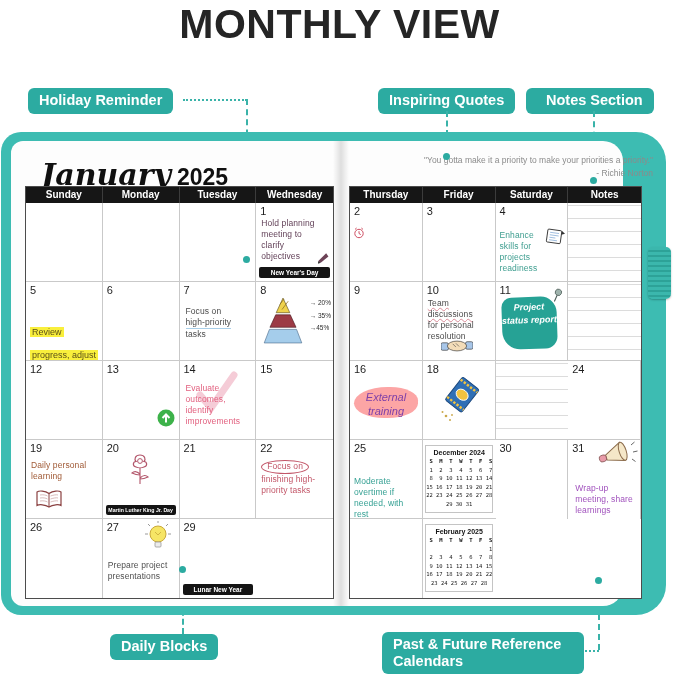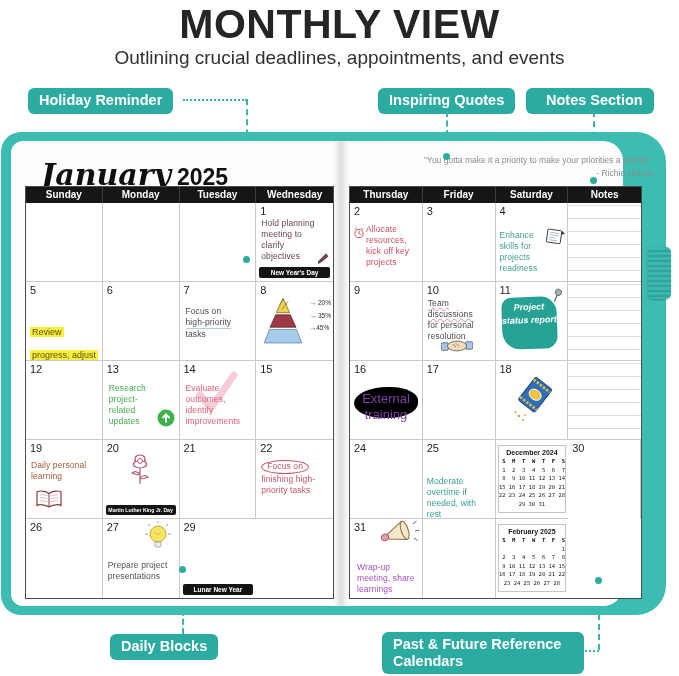--- a/index.html
+++ b/index.html
@@ -62,43 +62,42 @@
 
   .ruled { background-image:repeating-linear-gradient(180deg, transparent 0 12px, #dcdcdc 12px 13px);
            background-position:0 3px; }
 
   .hl { background:#f9ef3c; color:#5c5118; font-size:9px; padding:0 2px;
         box-decoration-break:clone; -webkit-box-decoration-break:clone; }
 
   .sticky { position:absolute; left:6px; top:15px; width:55px; height:52px; background:#26a295;
             border-radius:10px 16px 12px 18px; transform:rotate(-2deg); color:#fff; font-weight:700;
             font-style:italic; font-size:9px; line-height:1.4; text-align:center; padding-top:4px; }
-  .blob { position:absolute; left:4px; top:26px; width:64px; height:31px; background:#000000;
-          border-radius:55% 45% 50% 50%; color:#7d3fa8; font-size:13px; line-height:1.25;
-          text-align:center; padding-top:4px; }
+  .blob { position:absolute; left:4px; top:26px; width:64px; height:31px; background:#fca5a5;
+          border-radius:55% 45% 50% 50%; color:#7d3fa8; font-size:11px; line-height:1.25;
+          text-align:center; padding-top:4px; font-style:italic; }
   .oval { display:inline-block; border:1px solid #c25668; border-radius:50%; padding:0 5px 1px; }
 
   .mini { width:68px; margin:5px auto 0; background:#fff; border:1px solid #c4c4c4;
           padding:3px 0 4px; text-align:center; }
   .mini .t { font-size:7px; font-weight:700; color:#151515; margin-bottom:1px; }
   .mini .d { font-family:"DejaVu Sans Mono",monospace; font-size:5.5px; font-weight:700;
              white-space:pre; line-height:1.55; color:#111; }
   .mini .w { font-family:"DejaVu Sans Mono",monospace; font-size:5.5px; white-space:pre;
              line-height:1.55; color:#222; }
 
   .pct { position:absolute; right:2px; top:15px; font-size:6.5px; color:#2c2c2c; line-height:1.95; text-align:left; }
   .abs { position:absolute; }
 </style>
 </head>
 <body>
 
 <div class="stage">
 
   <div class="title">MONTHLY VIEW</div>
-  <div class="subtitle">Outlining crucial deadlines, appointments, and events</div>
 
   <div class="badge" style="left:28px;top:88px;">Holiday Reminder</div>
   <div class="badge" style="left:378px;top:88px;">Inspiring Quotes</div>
   <div class="badge" style="left:526px;top:88px;padding-left:20px;">Notes Section</div>
 
   <div class="dash-h" style="left:183px;top:99px;width:64px;"></div>
   <div class="dash-v" style="left:246px;top:99px;height:158px;"></div>
   <div class="dot" style="left:243px;top:256px;"></div>
 
   <div class="dash-v" style="left:446px;top:111px;height:44px;"></div>
@@ -186,21 +185,20 @@
               <div>→ 35%</div>
               <div>→45%</div>
             </div>
           </div>
 
           <div class="cell">
               <span class="date">12</span>
             </div>
           <div class="cell">
             <span class="date">13</span>
-            <div class="hw" style="margin:8px 18px 0 6px;color:#43ad4f;">Research project-related updates</div>
             <svg class="abs" style="right:4px;bottom:12px;" width="18" height="18" viewBox="0 0 18 18">
               <circle cx="9" cy="9" r="8.5" fill="#3db24a"></circle>
                 <path d="M9 13.5 V6 M5.5 9 L9 5.5 L12.5 9" stroke="#fff" stroke-width="2" fill="none"></path>
             </svg>
           </div>
           <div class="cell">
             <span class="date">14</span>
             <svg class="abs" style="left:12px;top:10px;" width="48" height="44" viewBox="0 0 48 44">
               <path d="M8 24 L19 37 L42 4" stroke="#f5ccd7" stroke-width="7" fill="none" stroke-linecap="round"></path>
             </svg>
@@ -267,21 +265,20 @@
           <div class="hc">Notes</div>
         </div>
         <div class="cal-body" style="grid-template-columns:repeat(4,1fr);">
 
           <div class="cell">
             <span class="date">2</span>
             <svg class="abs" style="left:3px;top:23px;" width="12" height="13" viewBox="0 0 12 13">
               <circle cx="6" cy="7.5" r="4.2" fill="none" stroke="#cf4f63" stroke-width="1"></circle>
               <path d="M6 5.2 V7.5 L7.8 8.6 M2 3.4 L3.6 2 M10 3.4 L8.4 2" stroke="#cf4f63" fill="none" stroke-width="1"></path>
             </svg>
-            <div class="hw" style="margin:7px 4px 0 16px;color:#cf4f63;">Allocate resources, kick off key projects</div>
           </div>
           <div class="cell">
               <span class="date">3</span>
             </div>
           <div class="cell">
             <span class="date">4</span>
             <div class="hw" style="margin:13px 20px 0 4px;color:#3f9e90;">Enhance skills for projects readiness</div>
             <svg class="abs" style="right:2px;top:24px;transform:rotate(8deg);" width="20" height="20" viewBox="0 0 20 20">
               <rect x="2" y="3" width="14" height="13" rx="1" fill="#fff" stroke="#333" stroke-width=".9"></rect>
               <path d="M4.5 6 h9 M4.5 8.5 h9 M4.5 11 h6 M4.5 13.5 h8" stroke="#8fb2d9" stroke-width=".8"></path>
@@ -313,23 +310,20 @@
               <circle cx="6" cy="4" r="3.2" fill="#9fb3ad" stroke="#4a5a55" stroke-width=".7"></circle>
               <path d="M6 7.2 L6 14" stroke="#4a5a55" stroke-width="1.1"></path>
             </svg>
           </div>
           <div class="cell lc ruled"></div>
 
           <div class="cell">
             <span class="date">16</span>
             <div class="blob">External training</div>
           </div>
-          <div class="cell">
-              <span class="date">17</span>
-            </div>
           <div class="cell">
             <span class="date">18</span>
             <svg class="abs" style="left:16px;top:14px;" width="44" height="48" viewBox="0 0 44 48">
               <g transform="rotate(38 22 22)">
                 <rect x="11" y="5" width="21" height="29" rx="2" fill="#2f6fb5" stroke="#1d4a80" stroke-width="1"></rect>
                 <path d="M11 8.5 h21 M11 30.5 h21" stroke="#f2c340" stroke-width="2.4" stroke-dasharray="2.4 1.6"></path>
                 <ellipse cx="21.5" cy="19.5" rx="6.5" ry="5" fill="#f2c340" stroke="#fff" stroke-width=".9"></ellipse>
               </g>
               <circle cx="7" cy="41" r="1.3" fill="#caa84a"></circle>
                 <circle cx="11" cy="45" r="1" fill="#caa84a"></circle>

